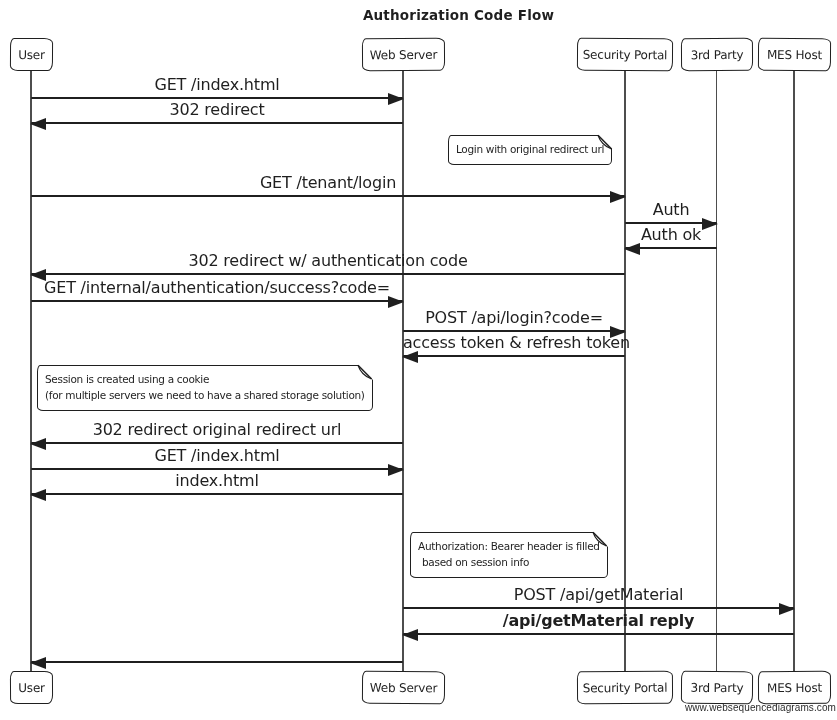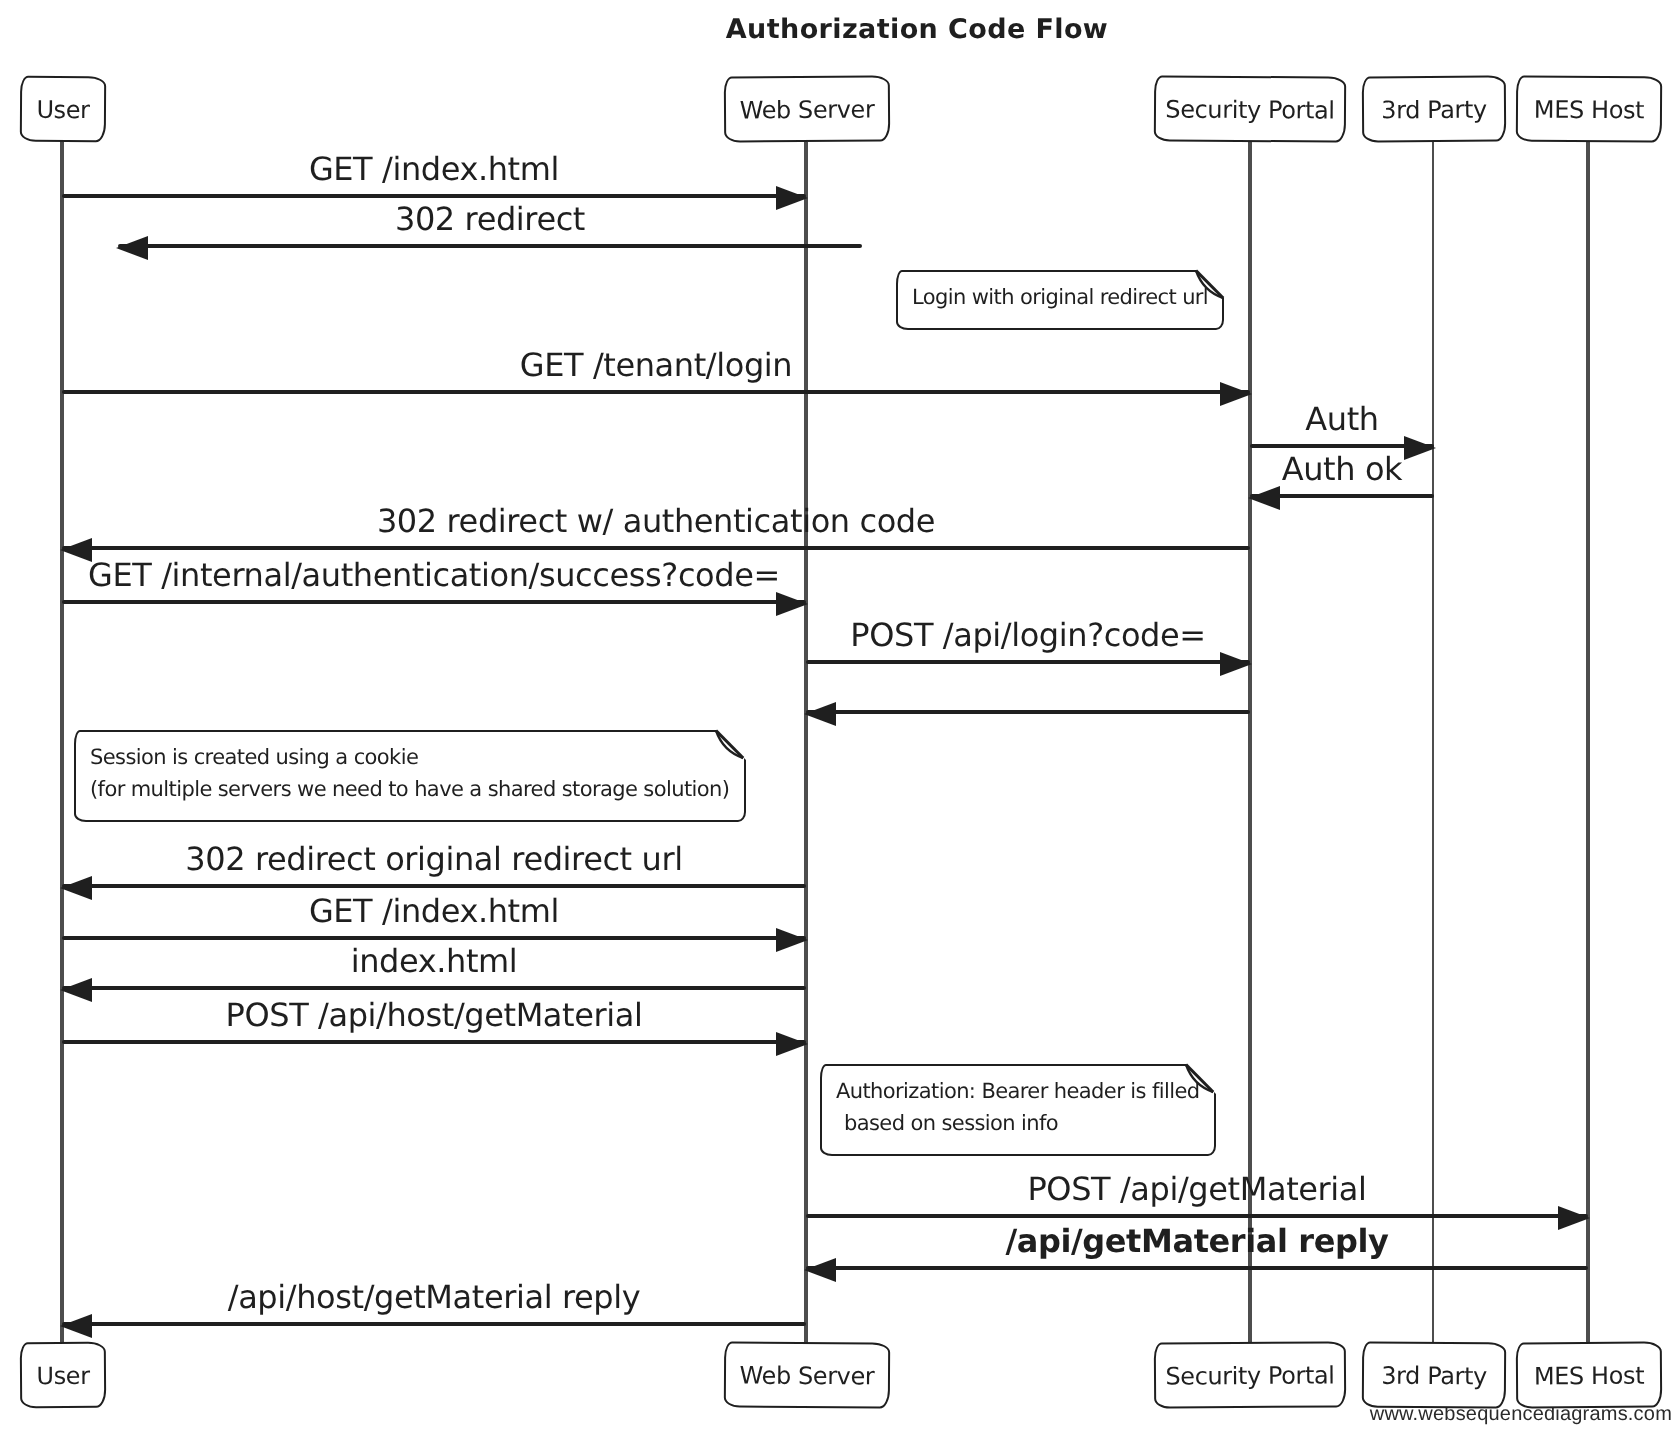--- a/index.html
+++ b/index.html
@@ -71,21 +71,21 @@
   <div class="box tilt-a" style="left:681px; top:38px; width:72px;">3rd Party</div>
   <div class="box tilt-b" style="left:758px; top:38px; width:73px;">MES Host</div>
 
   <div class="msg" style="left:31px; top:79px; width:372px;">
     <div class="lbl">GET /index.html</div>
     <div class="line">
         <span class="arr r"></span>
       </div>
   </div>
 
-  <div class="msg" style="left:31px; top:104px; width:372px;margin-left:28px;">
+  <div class="msg" style="left:31px; top:104px; width:372px;">
     <div class="lbl">302 redirect</div>
     <div class="line">
         <span class="arr l"></span>
       </div>
   </div>
 
   <div class="note" style="left:448px; top:135px;">
     <span class="fold">
       <svg width="16" height="16" viewBox="0 0 16 16">
         <polygon points="0,0 16,0 16,16" fill="#ffffff"></polygon>
@@ -132,20 +132,21 @@
   </div>
 
   <div class="msg" style="left:403px; top:312px; width:222px;">
     <div class="lbl">POST /api/login?code=</div>
     <div class="line">
         <span class="arr r"></span>
       </div>
   </div>
 
   <div class="msg" style="left:403px; top:337px; width:222px;">
+    <div class="lbl">access token &amp; refresh token</div>
     <div class="line">
         <span class="arr l"></span>
       </div>
   </div>
 
   <div class="note" style="left:37px; top:365px;">
     <span class="fold">
       <svg width="16" height="16" viewBox="0 0 16 16">
         <polygon points="0,0 16,0 16,16" fill="#ffffff"></polygon>
         <path d="M1,1.3 L14.6,15" fill="none" stroke="#1f1f1f" stroke-width="1.5"></path>
@@ -170,26 +171,20 @@
       </div>
   </div>
 
   <div class="msg" style="left:31px; top:475px; width:372px;">
     <div class="lbl">index.html</div>
     <div class="line">
         <span class="arr l"></span>
       </div>
   </div>
 
-  <div class="msg" style="left:31px; top:502px; width:372px;">
-    <div class="lbl">POST /api/host/getMaterial</div>
-    <div class="line">
-        <span class="arr r"></span>
-      </div>
-  </div>
 
   <div class="note" style="left:410px; top:532px;">
     <span class="fold">
       <svg width="16" height="16" viewBox="0 0 16 16">
         <polygon points="0,0 16,0 16,16" fill="#ffffff"></polygon>
         <path d="M1,1.3 L14.6,15" fill="none" stroke="#1f1f1f" stroke-width="1.5"></path>
         <path d="M1,1.3 Q4.5,11.5 14.6,15" fill="none" stroke="#1f1f1f" stroke-width="1.2"></path>
       </svg>
     </span>
     <div>Authorization: Bearer header is filled</div>
@@ -204,21 +199,20 @@
   </div>
 
   <div class="msg" style="left:403px; top:615px; width:391px;font-weight:bold;">
     <div class="lbl">/api/getMaterial reply</div>
     <div class="line">
         <span class="arr l"></span>
       </div>
   </div>
 
   <div class="msg" style="left:31px; top:643px; width:372px;">
-    <div class="lbl">/api/host/getMaterial reply</div>
     <div class="line">
         <span class="arr l"></span>
       </div>
   </div>
 
   <div class="box tilt-a" style="left:10px;  top:671px; width:43px;">User</div>
   <div class="box tilt-b" style="left:362px; top:671px; width:83px;">Web Server</div>
   <div class="box tilt-a" style="left:577px; top:671px; width:96px;">Security Portal</div>
   <div class="box tilt-b" style="left:681px; top:671px; width:72px;">3rd Party</div>
   <div class="box tilt-a" style="left:758px; top:671px; width:73px;">MES Host</div>

